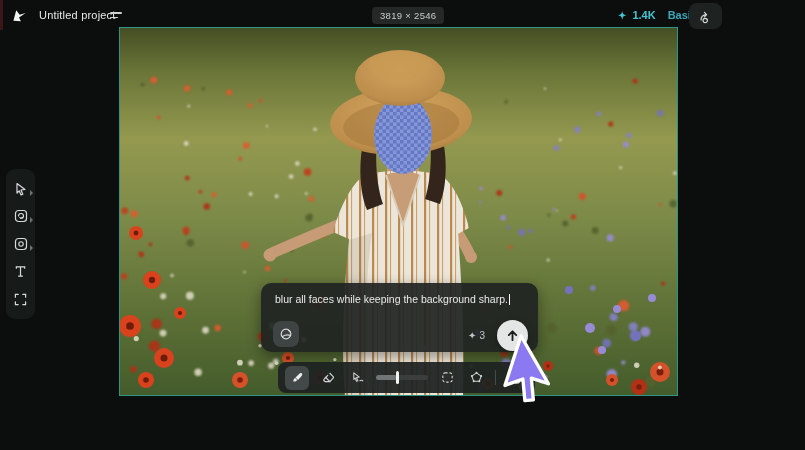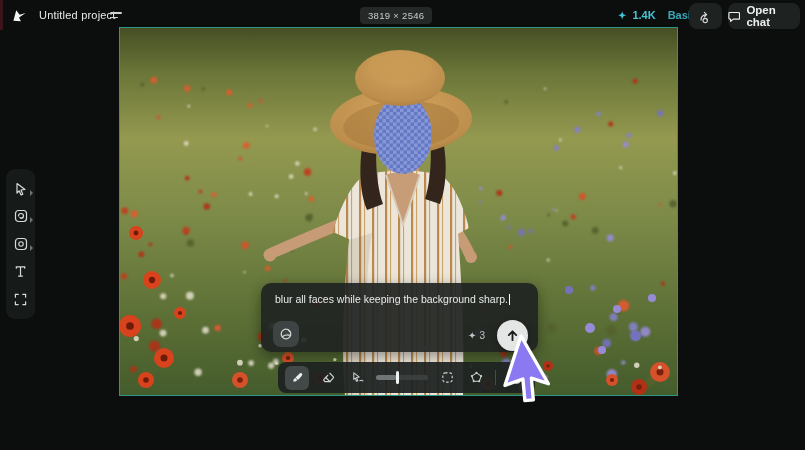--- a/index.html
+++ b/index.html
@@ -7,21 +7,21 @@
   #app{position:relative;width:805px;height:450px;background:#0c0e0d;overflow:hidden;}
 
   
   .topbar{position:absolute;left:0;top:0;width:805px;height:32px;display:flex;align-items:center;}
   .edge-sliver{position:absolute;left:0;top:0;width:3px;height:30px;background:#3c141c;}
   .logo{position:absolute;left:12px;top:8px;width:15px;height:15px;}
   .proj-title{position:absolute;left:39px;top:9px;font-size:11px;color:#e7eae9;letter-spacing:.2px;}
   .filter-ic{position:absolute;left:110px;top:12px;width:12px;height:8px;}
   .filter-ic i{display:block;background:#cfd3d2;height:1.6px;border-radius:1px;margin-bottom:3px;}
   .filter-ic i:first-child{width:12px;} .filter-ic i:last-child{width:8px;}
-  .size-badge{position:absolute;left:360px;top:7px;background:#242827;color:#c9cdcc;
+  .size-badge{position:absolute;left:372px;top:7px;background:#242827;color:#c9cdcc;
     font-size:9.5px;padding:3px 8px;border-radius:4px;letter-spacing:.3px;}
   .credits-wrap{position:absolute;left:618px;top:9px;display:flex;align-items:center;gap:6px;
     font-size:11px;font-weight:bold;}
   .credits-wrap .gem{font-size:10px;}
   .plan{margin-left:6px;}
   .iconbtn{position:absolute;top:3px;height:26px;background:#1e2221;border-radius:8px;
     display:flex;align-items:center;justify-content:center;cursor:pointer;}
   .share-btn{left:689px;width:33px;}
   .chat-btn{left:728px;width:72px;gap:6px;color:#eef0ef;font-size:11.5px;font-weight:bold;}
 
@@ -87,26 +87,20 @@
       <span>1.4K</span>
       <span class="plan" style="color:#3aa8ba">Basic</span>
     </div>
 
     <div class="iconbtn share-btn">
       <svg width="15" height="15" viewBox="0 0 15 15">
         <path d="M3,11 C3,7.5 5.5,5.8 8.6,5.6 M8.6,5.6 L6.4,3.4 M8.6,5.6 L6.4,7.8 M5,11.5 a2.2,2.2 0 1 0 4.4,0 a2.2,2.2 0 1 0 -4.4,0" fill="none" stroke="#d6d9d8" stroke-width="1.2" stroke-linecap="round" stroke-linejoin="round"></path>
       </svg>
     </div>
 
-    <div class="iconbtn chat-btn">
-      <svg width="13" height="13" viewBox="0 0 14 14">
-        <path d="M2,2.5 h10 a1,1 0 0 1 1,1 v5.5 a1,1 0 0 1 -1,1 h-6 l-3,2.5 v-2.5 h-1 a1,1 0 0 1 -1,-1 v-5.5 a1,1 0 0 1 1,-1 z" fill="none" stroke="#eef0ef" stroke-width="1.3" stroke-linejoin="round"></path>
-      </svg>
-      <span>Open chat</span>
-    </div>
   </div>
 
   <div class="ltb">
     <div class="tool">
       <svg width="14" height="14" viewBox="0 0 14 14">
         <path d="M3,1.5 L11,7.5 L7,8 L8.8,12.2 L7,13 L5.2,8.8 L3,11 Z" fill="none" stroke="#d8dbda" stroke-width="1.2" stroke-linejoin="round"></path>
       </svg>
       <span class="sub"></span>
     </div>
     <div class="tool">

